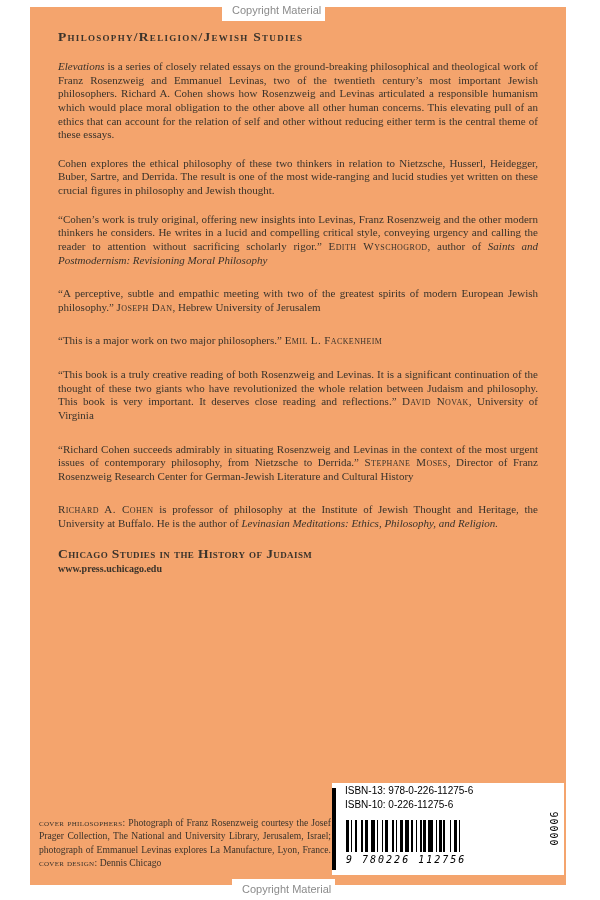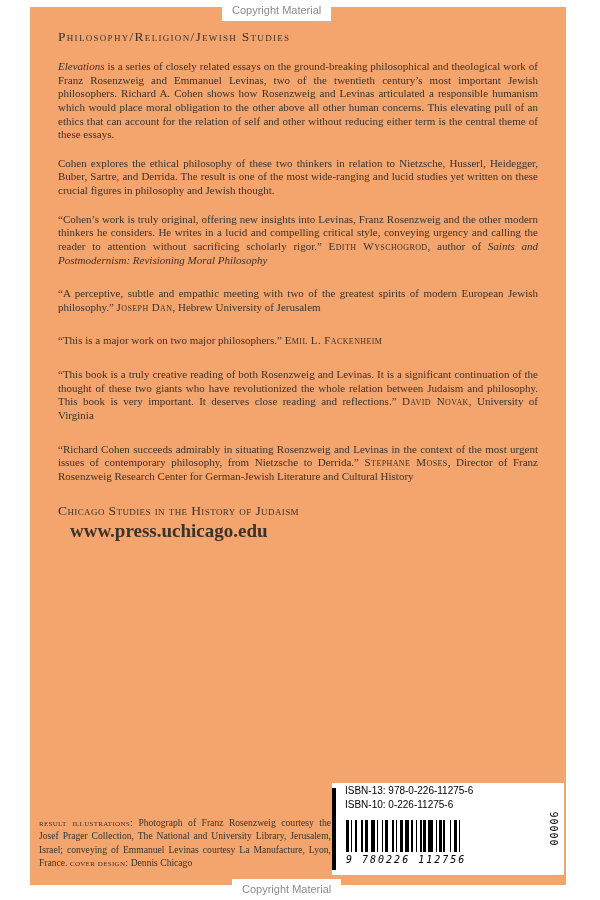--- a/index.html
+++ b/index.html
@@ -24,48 +24,49 @@
   }
   .flow {
     padding: 22px 28px 0 28px;
   }
   .sc { font-variant: small-caps; }
   .category {
     font-variant: small-caps;
     font-size: 13.5px;
     letter-spacing: 1.3px;
     margin: 0 0 15px 0;
+    font-weight: bold;
   }
   p.block {
     font-size: 11px;
     line-height: 1.24;
     text-align: justify;
     margin: 0 0 15px 0;
   }
   p.quote { margin-bottom: 20px; }
   .name {
     font-variant: small-caps;
     letter-spacing: 0.4px;
   }
   .series {
     font-variant: small-caps;
     font-size: 13.5px;
     letter-spacing: 0.4px;
     margin: 4px 0 0 0;
+    font-weight: bold;
   }
   .publisher {
     font-variant: small-caps;
     font-size: 15px;
     letter-spacing: 0.3px;
   }
   .website {
-    font-size: 19px;
+    font-size: 10px;
     font-weight: bold;
     margin-top: 1px;
-    margin-left: 12px;
   }
   .credits {
     position: absolute;
     left: 9px; bottom: 16px;
     width: 292px;
     font-size: 9.6px;
     line-height: 1.38;
     text-align: justify;
     color: #3a332b;
   }
@@ -117,21 +118,21 @@
     font-family: "DejaVu Sans Mono", monospace;
     font-size: 10px;
     letter-spacing: 1px;
   }
   .watermark {
     position: absolute;
     background: #ffffff;
     color: #8b8b8b;
     font-family: "Liberation Sans", sans-serif;
     font-size: 11px;
-    padding: 4px 10px 5px 10px;
+    padding: 4px 4px 5px 10px;
     white-space: nowrap;
   }
   .watermark.top { top: 0; left: 222px; }
   .watermark.bottom { bottom: 0; left: 232px; }
 </style>
 </head>
 <body>
 
 <div class="page">
 
@@ -148,29 +149,30 @@
       <p class="block quote"><span>“Cohen’s work is truly original, offering new insights into Levinas, Franz Rosenzweig and the other modern thinkers he considers. He writes in a lucid and compelling critical style, conveying urgency and calling the reader to attention without sacrificing scholarly rigor.” </span><span class="name">Edith Wyschogrod</span><span>, author of </span><i>Saints and Postmodernism: Revisioning Moral Philosophy</i></p>
 
       <p class="block quote"><span>“A perceptive, subtle and empathic meeting with two of the greatest spirits of modern European Jewish philosophy.” </span><span class="name">Joseph Dan</span><span>, Hebrew University of Jerusalem</span></p>
 
       <p class="block quote"><span>“This is a major work on two major philosophers.” </span><span class="name">Emil L. Fackenheim</span></p>
 
       <p class="block quote"><span>“This book is a truly creative reading of both Rosenzweig and Levinas. It is a significant continuation of the thought of these two giants who have revolutionized the whole relation between Judaism and philosophy. This book is very important. It deserves close reading and reflections.” </span><span class="name">David Novak</span><span>, University of Virginia</span></p>
 
       <p class="block quote"><span>“Richard Cohen succeeds admirably in situating Rosenzweig and Levinas in the context of the most urgent issues of contemporary philosophy, from Nietzsche to Derrida.” </span><span class="name">Stephane Moses</span><span>, Director of Franz Rosenzweig Research Center for German-Jewish Literature and Cultural History</span></p>
 
+      <p class="block"><span class="name">Richard A. Cohen</span><span> is professor of philosophy at the Institute of Jewish Thought and Heritage, the University at Buffalo. He is the author of </span><i>Levinasian Meditations: Ethics, Philosophy, and Religion.</i></p>
 
       <div class="series">Chicago Studies in the History of Judaism</div>
 
 
       <div class="website">www.press.uchicago.edu</div>
 
     </div>
 
-    <div class="credits"><span class="sc">result illustrations:</span><span> Photograph of Franz Rosenzweig courtesy the Josef Prager Collection, The National and University Library, Jerusalem, Israel; conveying of Emmanuel Levinas courtesy La Manufacture, Lyon, France. </span><span class="sc">cover design:</span><span> Dennis Chicago</span></div>
+    <div class="credits"><span class="sc">cover philosophers:</span><span> Photograph of Franz Rosenzweig courtesy the Josef Prager Collection, The National and University Library, Jerusalem, Israel; photograph of Emmanuel Levinas explores La Manufacture, Lyon, France. </span><span class="sc">cover design:</span><span> Dennis Chicago</span></div>
 
     <div class="barcode-panel">
       <div class="barcode-guard-strip"></div>
       <div class="isbn-lines">
         <div>ISBN-13: 978-0-226-11275-6</div>
         <div>ISBN-10: 0-226-11275-6</div>
       </div>
       <div class="barcode-bars">
           <div style="width: 3.1px; background: rgb(0, 0, 0);"></div>
           <div style="width: 1.55px; background: transparent;"></div>

